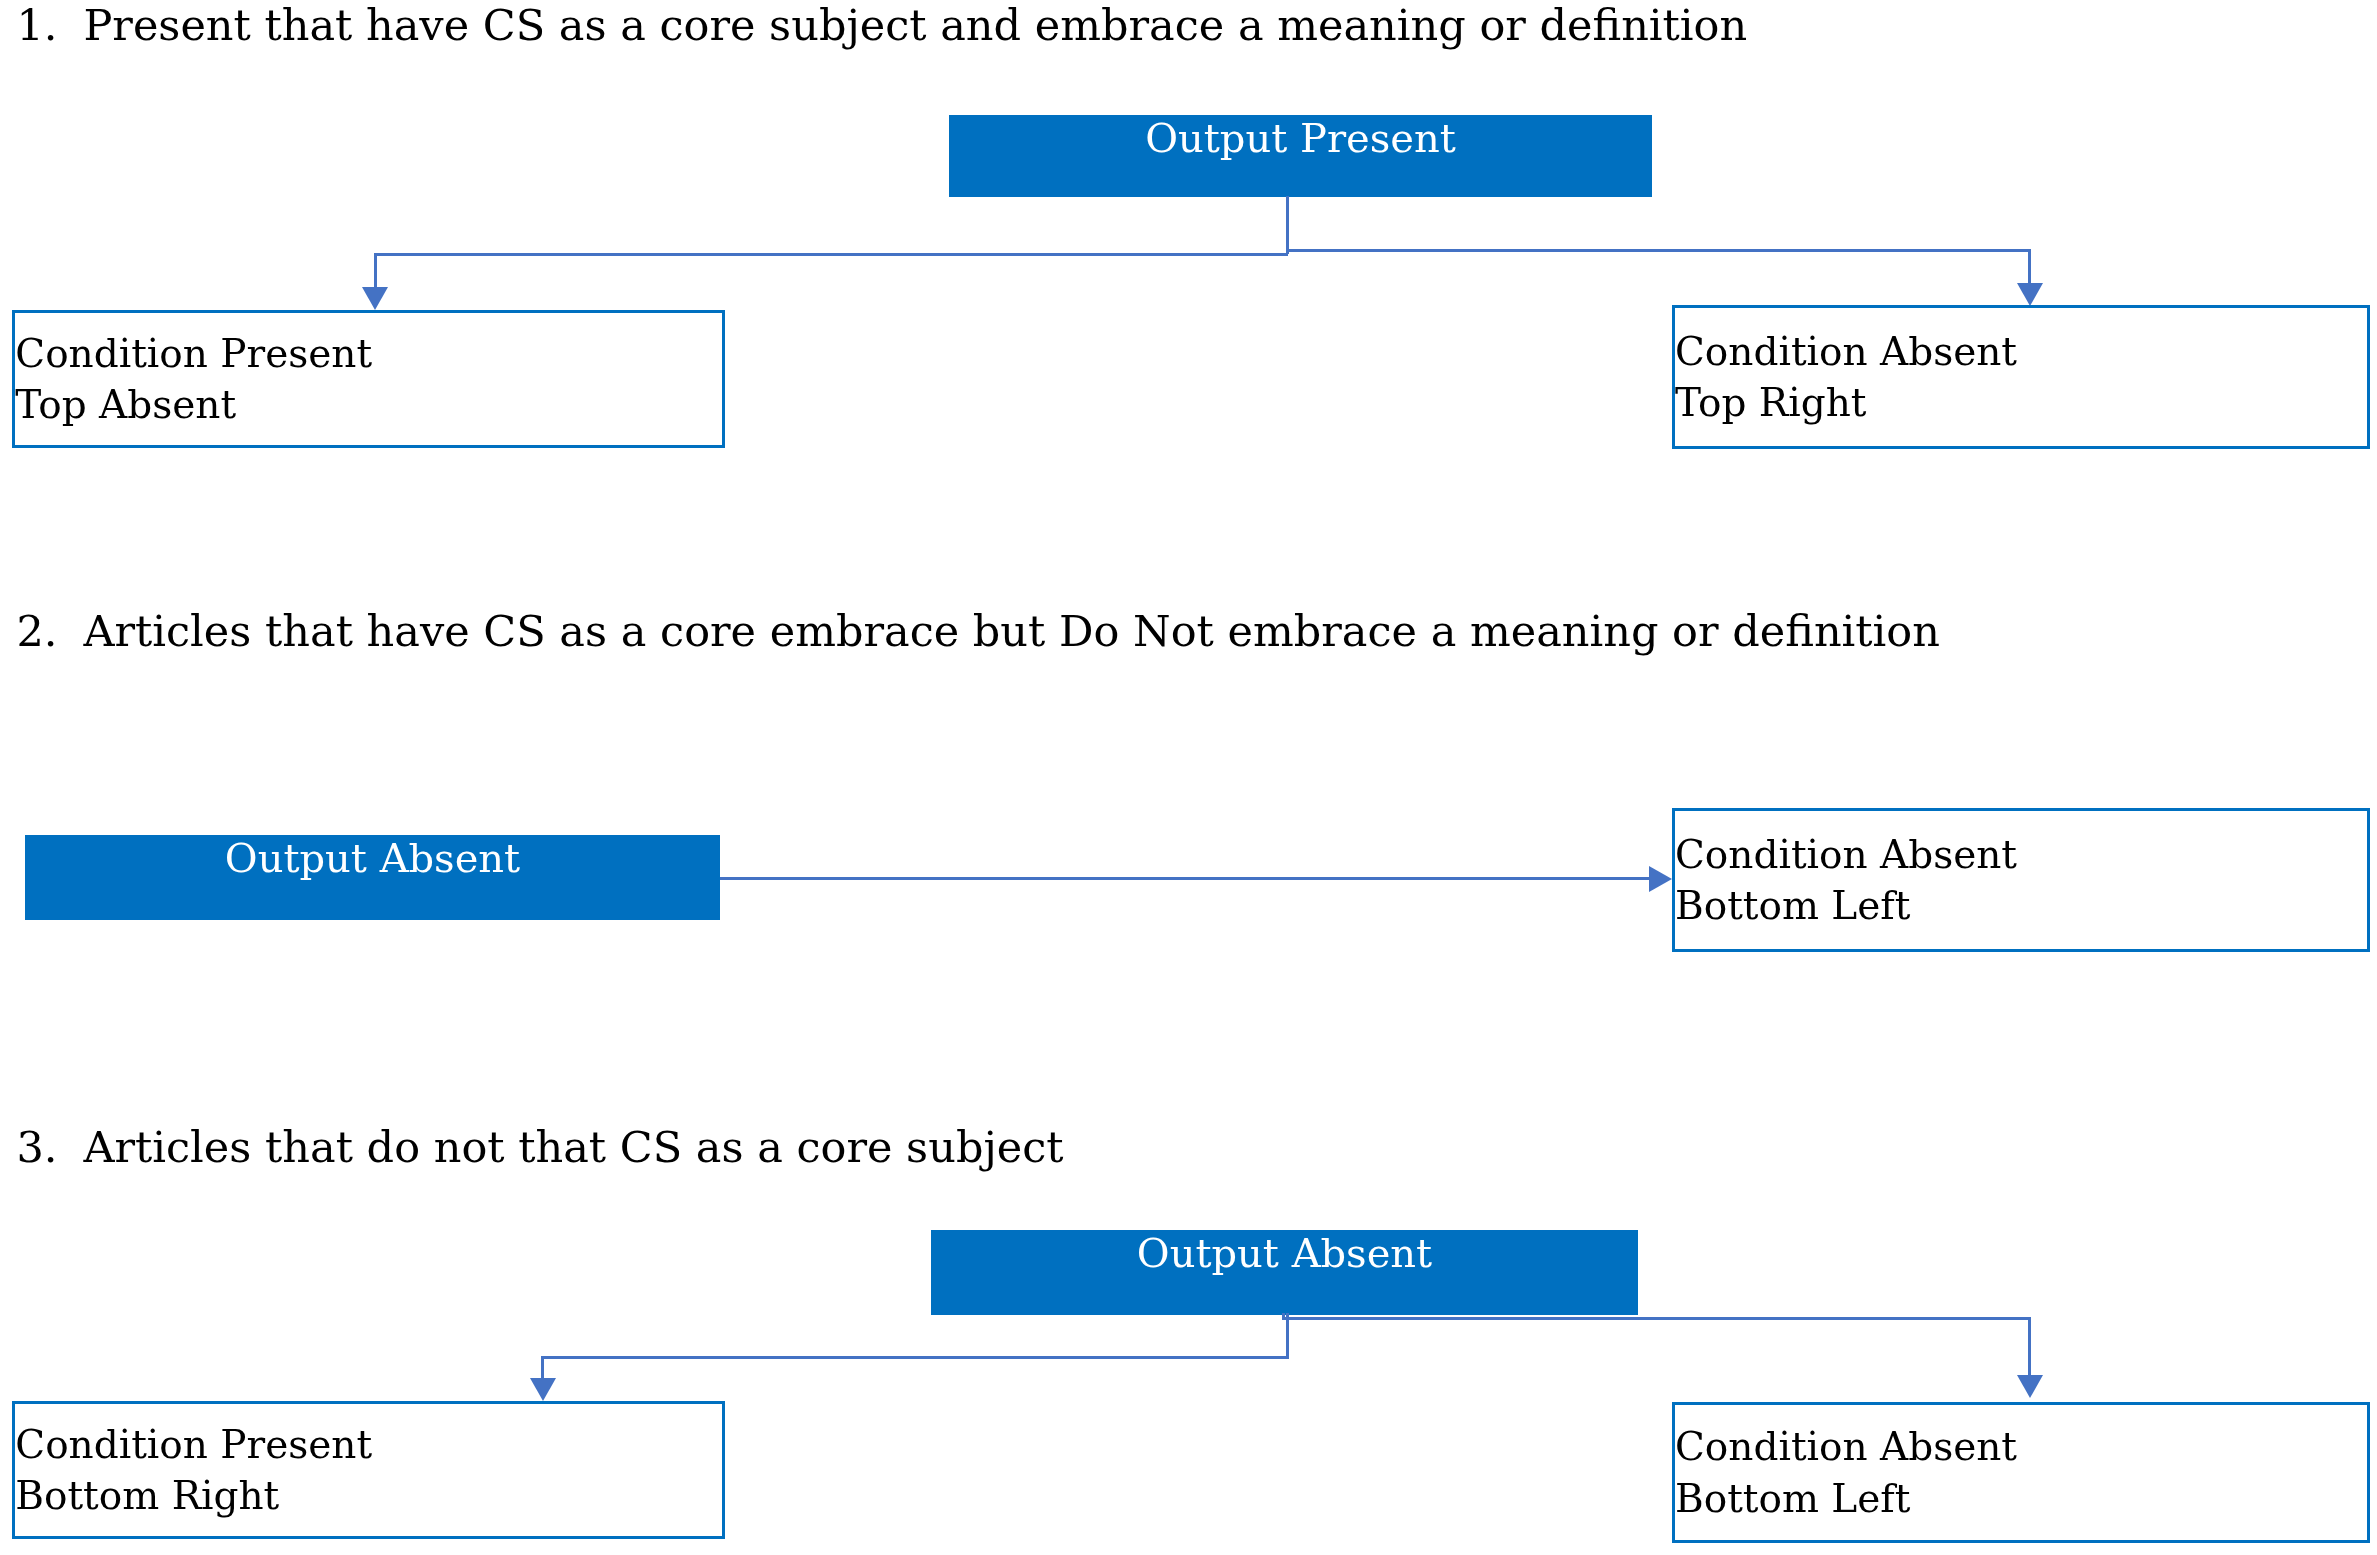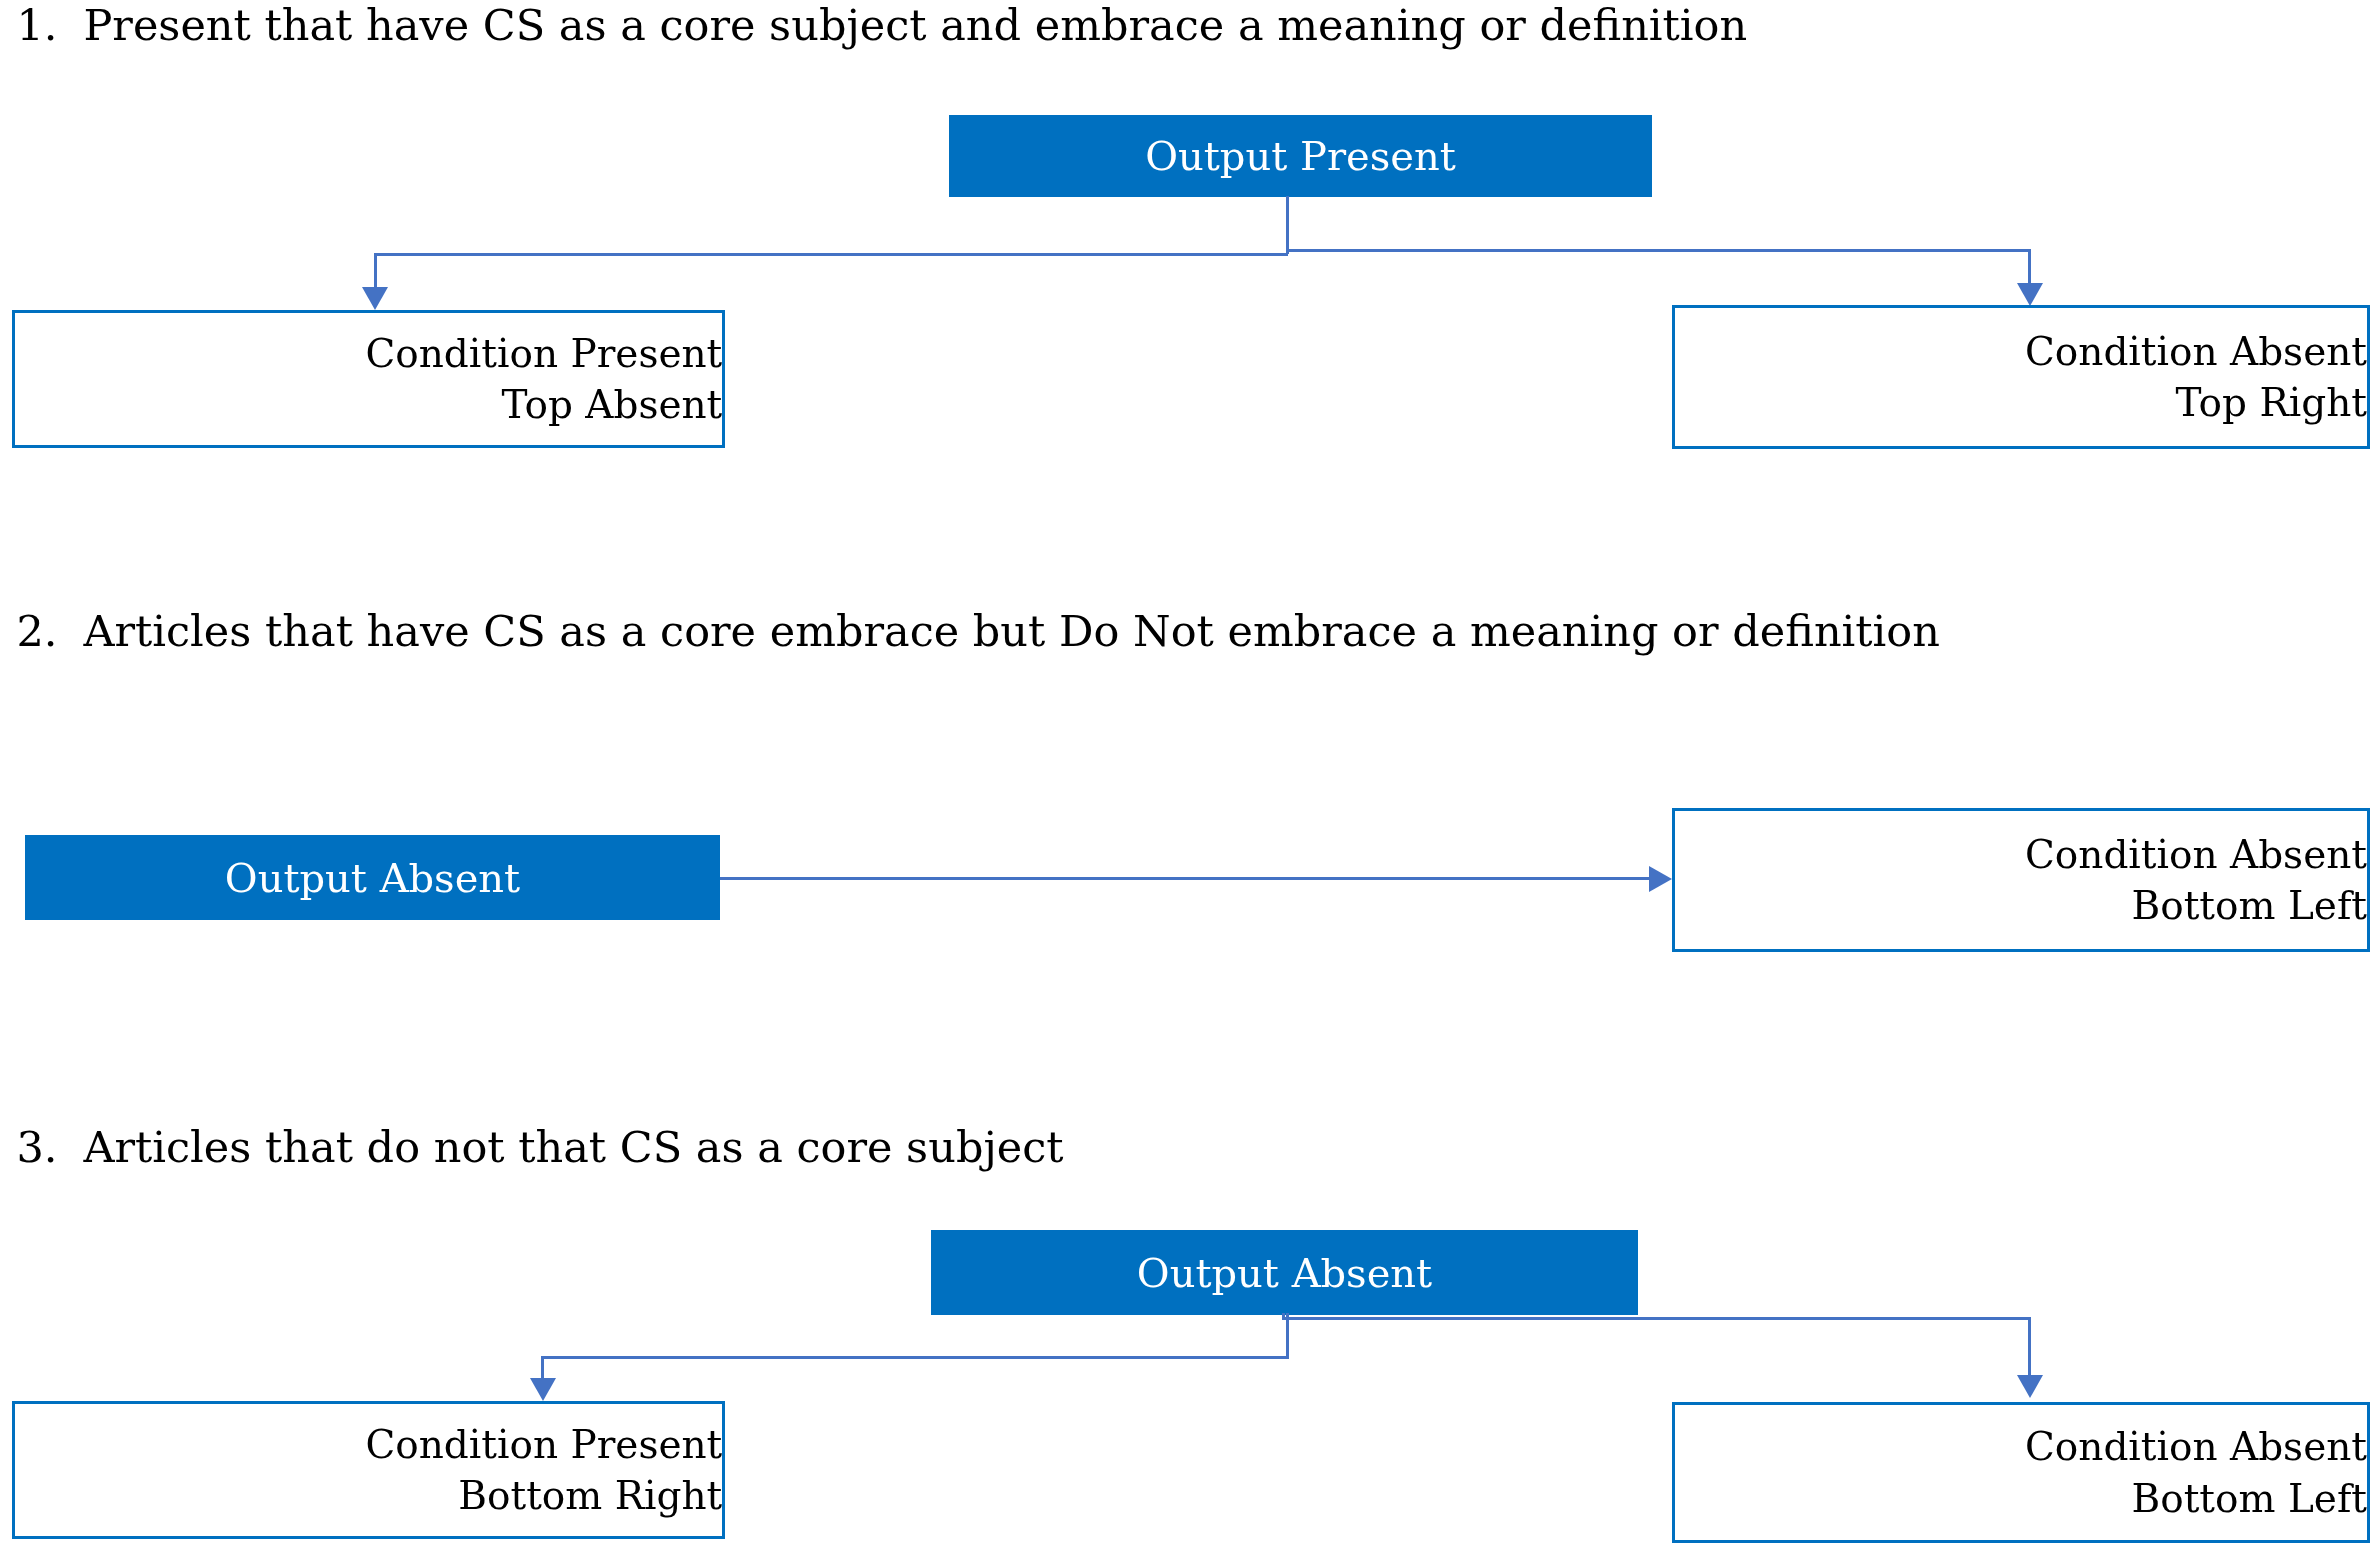--- a/index.html
+++ b/index.html
@@ -7,27 +7,27 @@
     position:relative;width:2377px;height:1556px;background:var(--bg,#fff);
     font-family:"DejaVu Serif","Liberation Serif",serif;overflow:hidden;
   }
   .heading{
     position:absolute;left:16.4px;display:flex;align-items:baseline;
     font-size:43px;color:var(--heading-text,#000);white-space:nowrap;
   }
   .heading .num{display:inline-block;width:67px;flex:0 0 67px;}
   .obox{
     position:absolute;background:var(--fill,#0070C0);color:var(--obox-text,#fff);
-    display:flex;align-items:center;justify-content:center;
+    display:flex;align-items:flex-start;justify-content:center;
     font-size:40px;white-space:nowrap;
   }
   .cbox{
     position:absolute;box-sizing:border-box;background:#ffffff;
     border:3.3px solid var(--border,#0070C0);color:var(--cbox-text,#000);
-    display:flex;flex-direction:column;align-items:flex-end;justify-content:center;
+    display:flex;flex-direction:column;align-items:flex-start;justify-content:center;
     font-size:39px;line-height:1.32;text-align:center;white-space:nowrap;
   }
   .hl{position:absolute;height:2.5px;background:var(--conn,#4472C4);}
   .vl{position:absolute;width:2.5px;background:var(--conn,#4472C4);}
   .arrd{position:absolute;width:0;height:0;
     border-left:13px solid transparent;border-right:13px solid transparent;
     border-top:23px solid var(--conn,#4472C4);}
   .arrr{position:absolute;width:0;height:0;
     border-top:13px solid transparent;border-bottom:13px solid transparent;
     border-left:23px solid var(--conn,#4472C4);}

